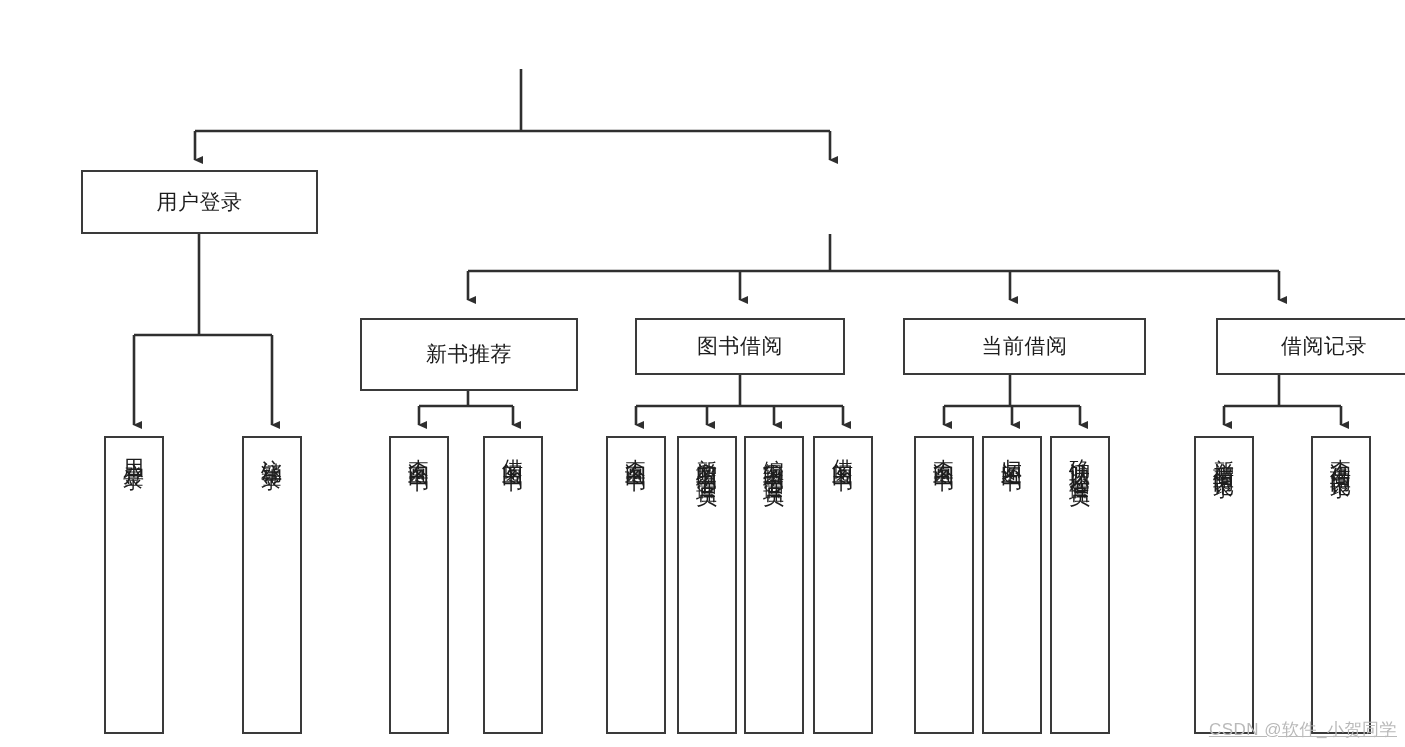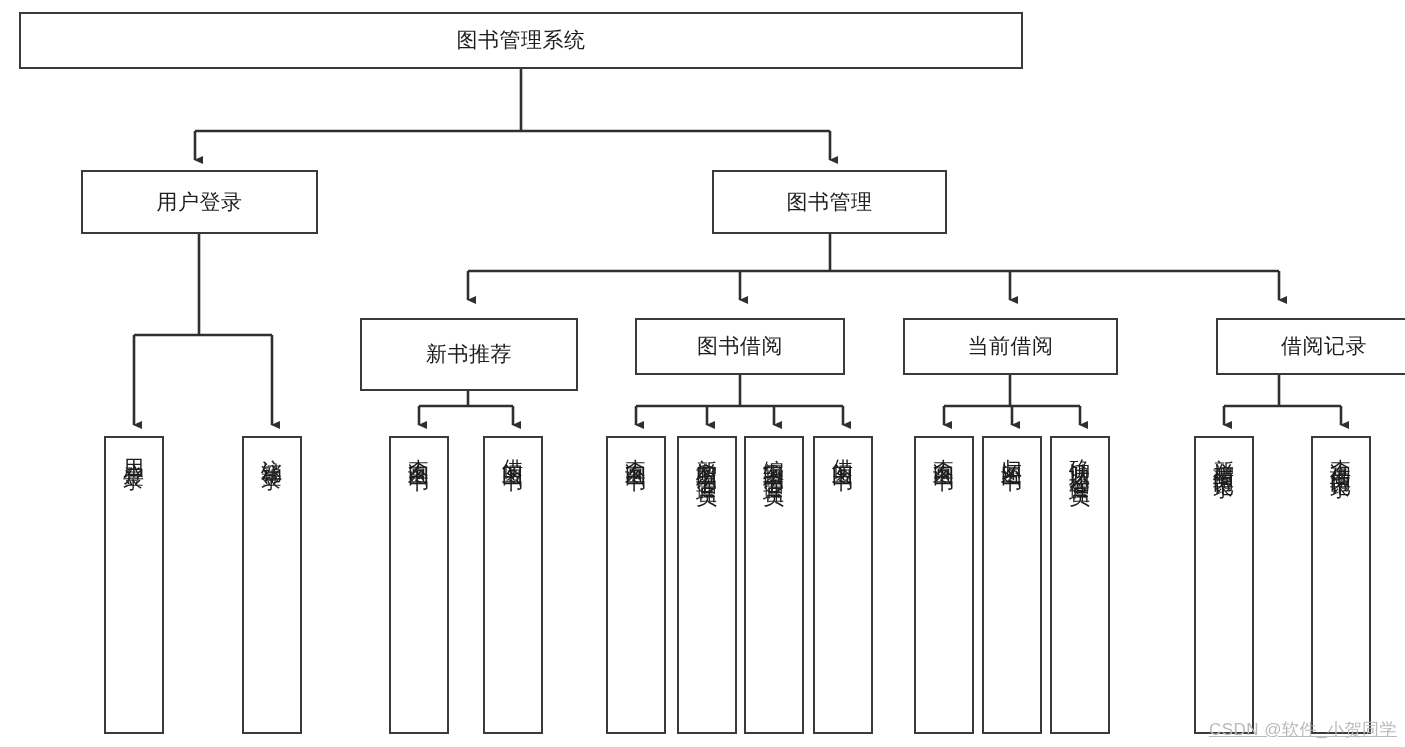--- a/index.html
+++ b/index.html
@@ -117,38 +117,32 @@
       <path d="M1012,406 L1012,425" marker-end="url(#arr)"></path>
       <path d="M1080,406 L1080,425" marker-end="url(#arr)"></path>
 
       <path d="M1279,375 L1279,406"></path>
       <path d="M1224,406 L1341,406"></path>
       <path d="M1224,406 L1224,425" marker-end="url(#arr)"></path>
       <path d="M1341,406 L1341,425" marker-end="url(#arr)"></path>
     </g>
   </svg>
 
-  <div class="node" style="left:19px; top:12px; width:1004px; height:57px;">
-    <span class="node-label">图书管理系统</span>
-  </div>
 
   <div class="node" style="left:81px; top:170px; width:237px; height:64px;">
     <span class="node-label">用户登录</span>
-  </div>
-  <div class="node" style="left:712px; top:170px; width:235px; height:64px;">
-    <span class="node-label">图书管理</span>
   </div>
 
   <div class="node" style="left:360px; top:318px; width:218px; height:73px;">
     <span class="node-label">新书推荐</span>
   </div>
   <div class="node" style="left:635px; top:318px; width:210px; height:57px;">
     <span class="node-label">图书借阅</span>
   </div>
-  <div class="node" style="left:903px; top:318px; width:215px; height:57px;">
+  <div class="node" style="left:903px; top:318px; width:243px; height:57px;">
     <span class="node-label">当前借阅</span>
   </div>
   <div class="node" style="left:1172px; top:318px; width:216px; height:57px;margin-left:44px;">
     <span class="node-label">借阅记录</span>
   </div>
 
   <div class="node leaf" style="left:104px; top:436px; width:60px; height:298px;">
     <span class="node-label">用户登录</span>
   </div>
   <div class="node leaf" style="left:242px; top:436px; width:60px; height:298px;">

